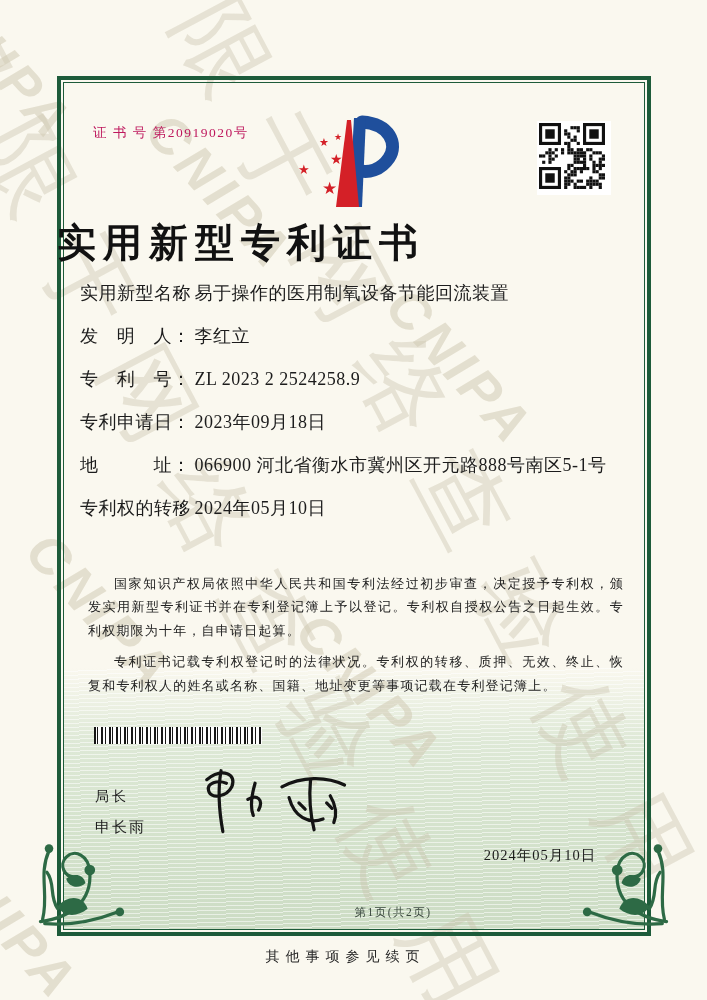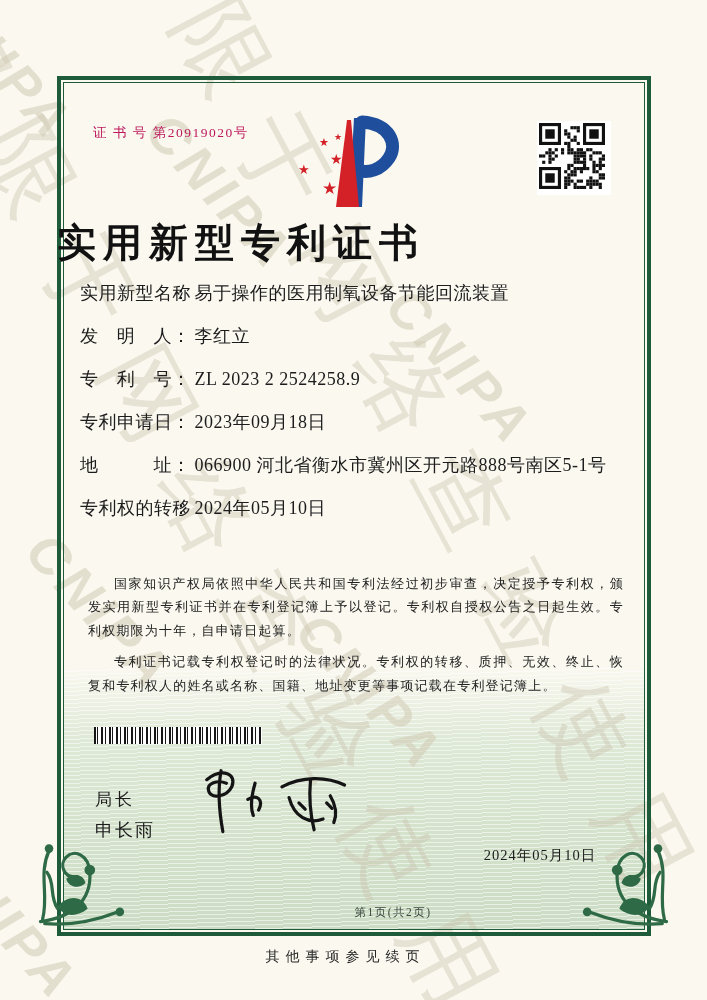--- a/index.html
+++ b/index.html
@@ -37,22 +37,22 @@
   .rows{position:absolute;left:80px;top:281px;width:540px;font-size:18px;letter-spacing:.5px;}
   .row{position:relative;height:20px;margin-bottom:23px;white-space:nowrap;}
   .lbl{display:inline-block;width:92px;text-align:justify;text-align-last:justify;vertical-align:top;}
   .colon{margin-right:4px;}
   .g2{position:absolute;left:268px;top:0;}
   .paras{position:absolute;left:88px;top:572px;width:536px;font-size:13px;line-height:1.8;
     text-align:justify;letter-spacing:1.2px;color:#222;}
   .paras p{margin:0 0 8px 0;text-indent:2em;}
   .barcode{position:absolute;left:94px;top:727px;width:168px;height:17px;
     background:repeating-linear-gradient(90deg,#151515 0 2px,#fdfdfd 2px 3px,#151515 3px 4px,#fdfdfd 4px 7px,#151515 7px 9px,#fdfdfd 9px 11px,#151515 11px 12px,#fdfdfd 12px 15px);}
-  .signer-title{position:absolute;left:95px;top:788px;font-size:17px;letter-spacing:3px;}
-  .signer-name{position:absolute;left:95px;top:818px;font-size:18px;letter-spacing:2px;}
+  .signer-title{position:absolute;left:95px;top:788px;font-size:14px;letter-spacing:3px;}
+  .signer-name{position:absolute;left:95px;top:818px;font-size:15px;letter-spacing:2px;}
   .sig{position:absolute;left:196px;top:756px;width:170px;height:84px;}
   .issue-date{position:absolute;left:440px;top:846px;width:200px;text-align:center;font-size:14.5px;letter-spacing:1px;}
   .page-info{position:absolute;left:57px;width:632px;top:905px;text-align:center;
     font-size:11.5px;letter-spacing:1.5px;color:#3c4a40;padding-left:20px;}
   .note{position:absolute;left:0;right:16px;top:948px;text-align:center;
     font-size:14px;letter-spacing:6px;color:#262626;}
 </style>
 </head>
 <body>
 

